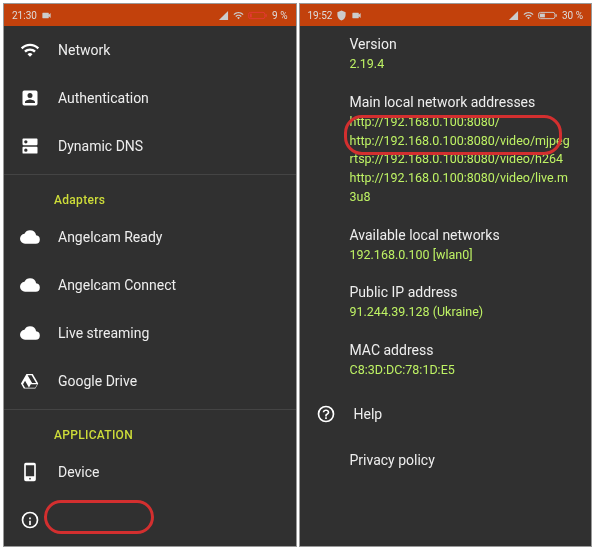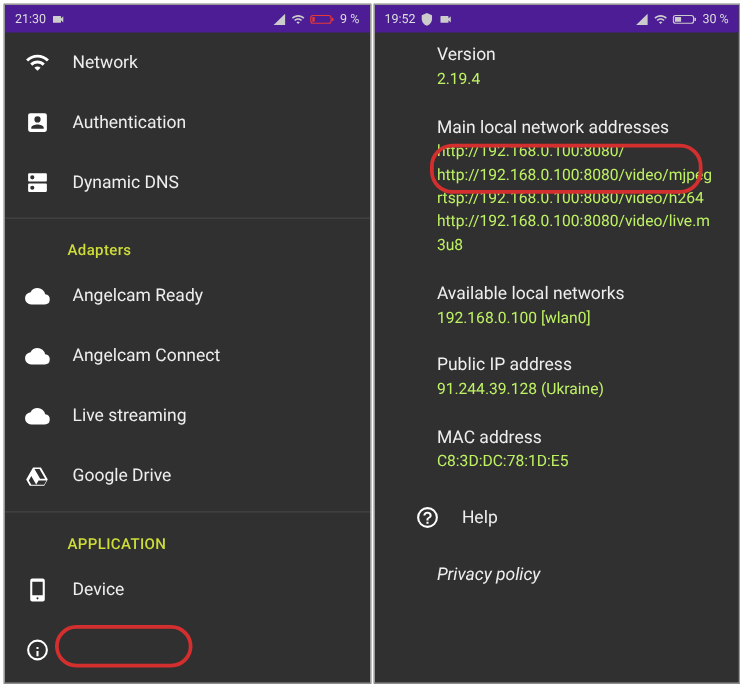--- a/index.html
+++ b/index.html
@@ -16,21 +16,21 @@
       flex: 1;
       background: #303030;
       color: #fff;
       display: flex;
       flex-direction: column;
       overflow: hidden;
       border: 1px solid #999;
     }
     .status-bar {
       height: 22px;
-      background: #4c1d95;
+      background: #c2410c;
       display: flex;
       align-items: center;
       padding: 0 8px;
       font-size: 10px;
       color: #ddd;
     }
     .status-bar .left { flex: 0 0 auto; display: flex; align-items: center; gap: 4px; }
     .status-bar .spacer { flex: 1; }
     .status-bar .right { flex: 0 0 auto; display: flex; align-items: center; gap: 4px; }
     .status-icon { width: 11px; height: 11px; display: inline-flex; }
@@ -276,26 +276,26 @@
     <div class="info-block">
       <div class="info-title">Public IP address</div>
       <div class="info-value">91.244.39.128 (Ukraine)</div>
     </div>
 
     <div class="info-block">
       <div class="info-title">MAC address</div>
       <div class="info-value">C8:3D:DC:78:1D:E5</div>
     </div>
 
-    <div class="list-item" style="padding-left:32px;">
+    <div class="list-item" style="padding-left:16px;">
       <span class="icon-slot">
         <svg viewBox="0 0 24 24" fill="#fff">
             <path d="M12 2a10 10 0 1 0 0 20 10 10 0 0 0 0-20zm0 18a8 8 0 1 1 0-16 8 8 0 0 1 0 16zm1-5h-2v-1c0-1.5 1-2 2-2.5.6-.3 1-.7 1-1.5 0-1-.9-1.5-2-1.5s-2 .5-2 1.5H8c0-2 1.8-3.5 4-3.5s4 1.3 4 3.5c0 1.5-1 2.3-2 2.8-.6.3-1 .5-1 1.2v1zm-2 1h2v2h-2z"></path>
           </svg>
       </span>
       <span class="label">Help</span>
     </div>
 
-    <div class="list-item" style="padding-left:50px;font-style:italic;">
+    <div class="list-item" style="padding-left:50px;">
       <span class="label">Privacy policy</span>
     </div>
   </div>
 </div>
 
 </body></html>

